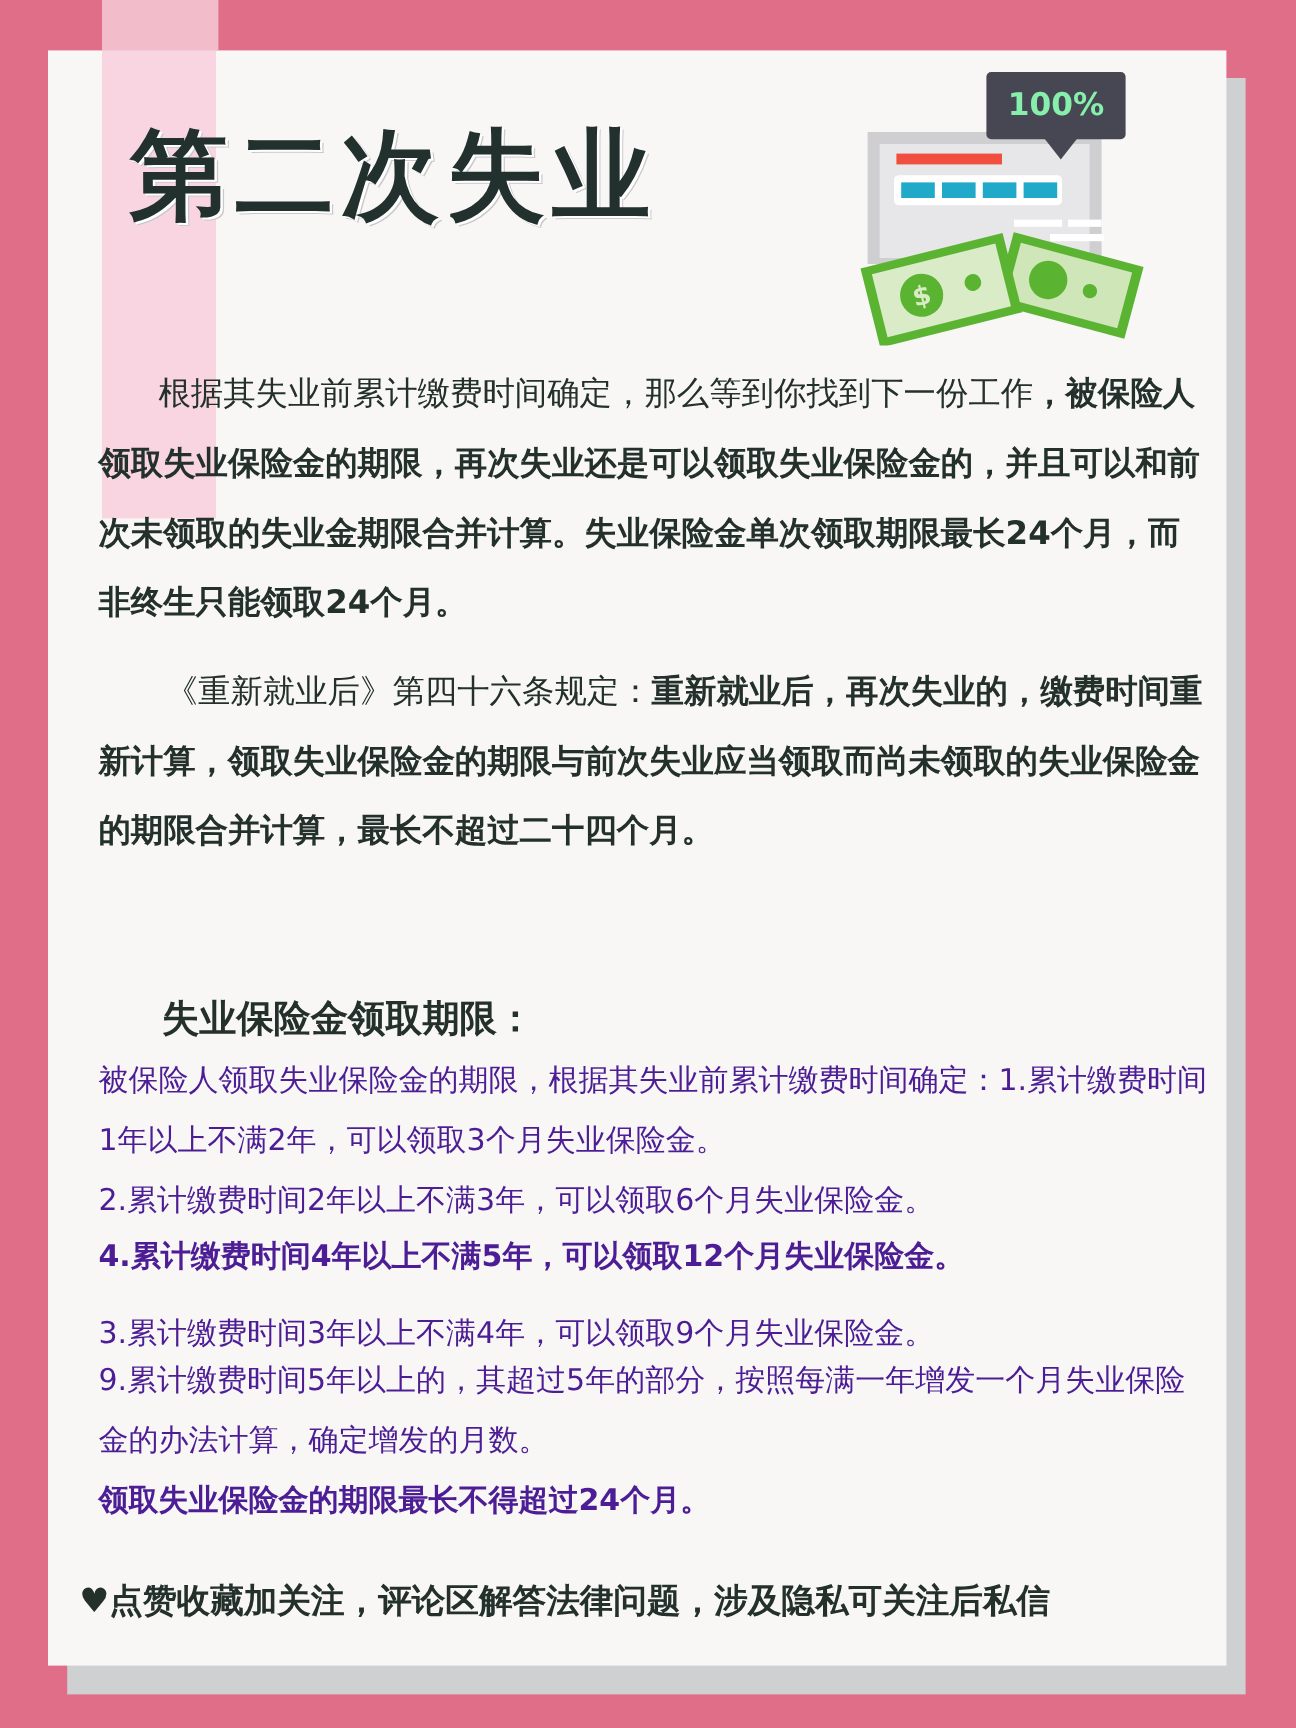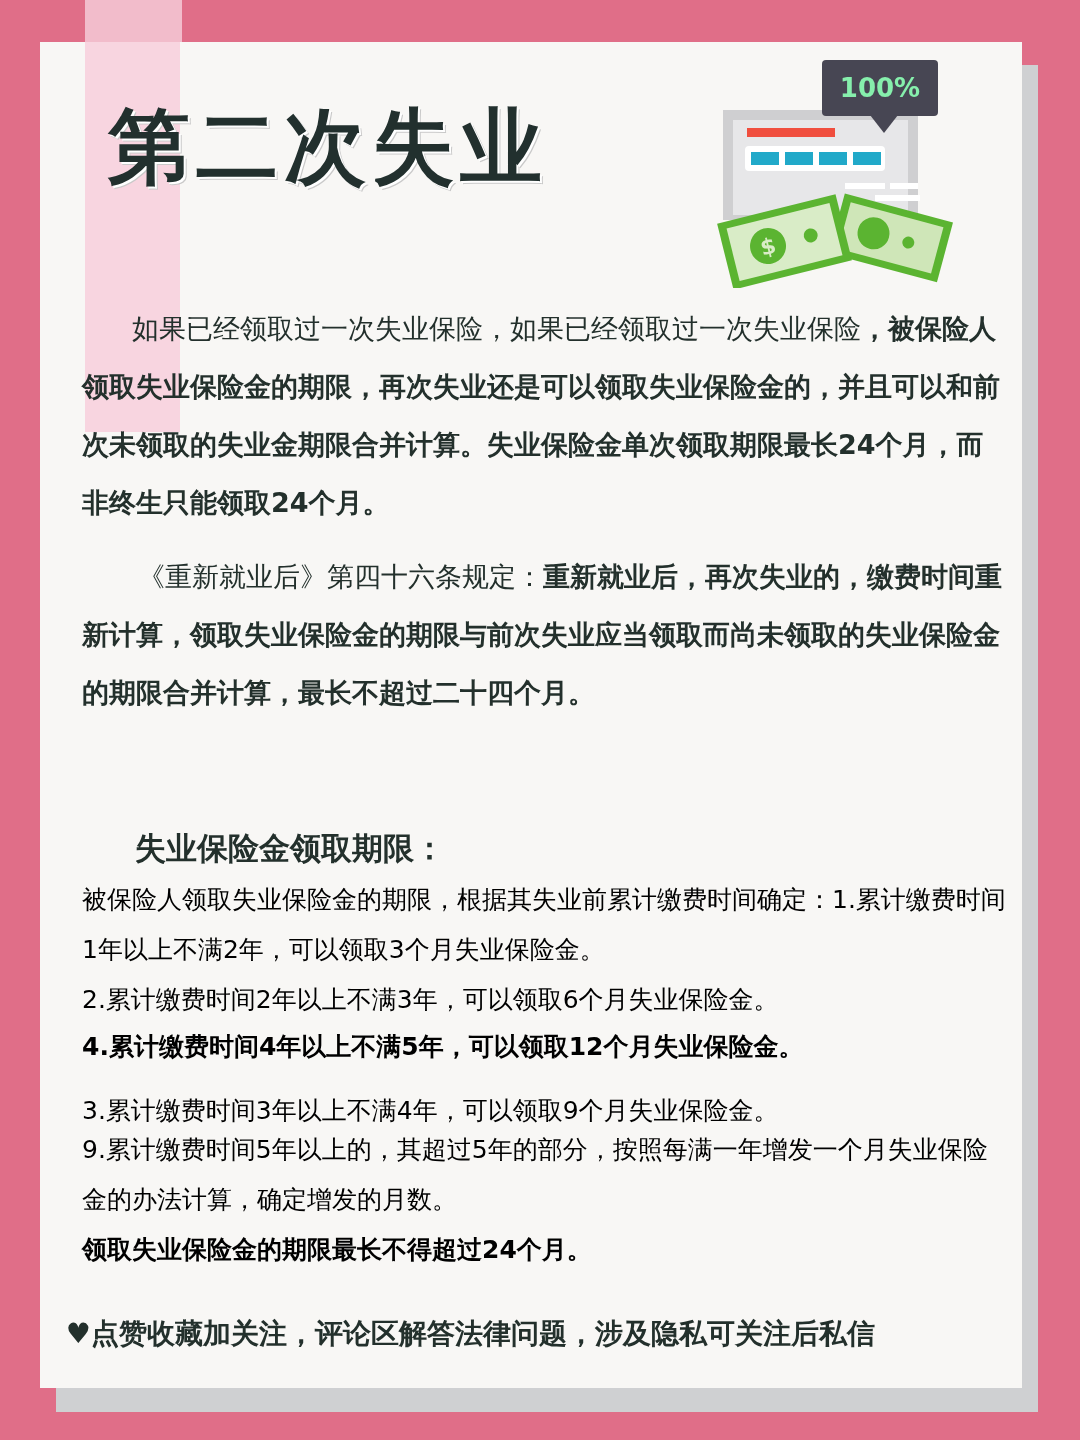--- a/index.html
+++ b/index.html
@@ -13,21 +13,21 @@
            font-weight:bold; font-size:82px; line-height:92px; color:#22302e; letter-spacing:6px;
            text-shadow:2px 2px 0 #ffffff, 3px 3px 0 #c9c9c9;margin-left:16px; }
   .title div { white-space:nowrap; }
   .illus { position:absolute; left:715px; top:58px; width:240px; height:230px; }
   .badge { position:absolute; left:822px; top:60px; width:116px; height:56px; background:#474653; border-radius:4px;
            color:#86efac; font-weight:bold; font-size:26px; line-height:56px; text-align:center; }
   .badge-tail { position:absolute; left:870px; top:115px; width:0; height:0;
            border-left:14px solid transparent; border-right:14px solid transparent; border-top:18px solid #474653; }
   .p { position:absolute; left:82px; width:920px; font-size:27px; line-height:58px; }
   .p b { font-weight:bold; }
-  .plain { position:absolute; left:82px; width:930px; font-size:25px; line-height:50px; color:#000000; }
+  .plain { position:absolute; left:82px; width:930px; font-size:25px; line-height:50px; color:#4c1d95; }
   .heading { position:absolute; left:135px; top:828px; font-size:31px; font-weight:bold; }
   .footer { position:absolute; left:66px; top:1315px; font-size:28px; font-weight:bold; white-space:nowrap; }
 </style>
 </head>
 <body>
 
 <div class="shadow-card"></div>
 <div class="card"></div>
 <div class="stripe-top"></div>
 <div class="stripe"></div>
@@ -59,21 +59,21 @@
   </g>
 </svg>
 <div class="badge-tail"></div>
 <div class="badge">100%</div>
 
 <div class="title">
   <div>第二次失业</div>
 </div>
 
 <div class="p" style="top:300px; text-indent:50px;">
-  <span>如果已经领取过一次失业保险，如果已经领取过一次失业保险</span><b>，被保险人领取失业保险金的期限，再次失业还是可以领取失业保险金的，并且可以和前次未领取的失业金期限合并计算。失业保险金单次领取期限最长24个月，而非终生只能领取24个月。</b>
+  <span>根据其失业前累计缴费时间确定，那么等到你找到下一份工作</span><b>，被保险人领取失业保险金的期限，再次失业还是可以领取失业保险金的，并且可以和前次未领取的失业金期限合并计算。失业保险金单次领取期限最长24个月，而非终生只能领取24个月。</b>
 </div>
 
 <div class="p" style="top:548px; text-indent:56px;">
   <span>《重新就业后》第四十六条规定：</span><b>重新就业后，再次失业的，缴费时间重新计算，领取失业保险金的期限与前次失业应当领取而尚未领取的失业保险金的期限合并计算，最长不超过二十四个月。</b>
 </div>
 
 <div class="heading">失业保险金领取期限：</div>
 <div class="plain" style="top:875px;">被保险人领取失业保险金的期限，根据其失业前累计缴费时间确定：1.累计缴费时间1年以上不满2年，可以领取3个月失业保险金。</div>
 <div class="plain" style="top:975px;">2.累计缴费时间2年以上不满3年，可以领取6个月失业保险金。</div>
 <div class="plain" style="top:1086px;">3.累计缴费时间3年以上不满4年，可以领取9个月失业保险金。</div>

